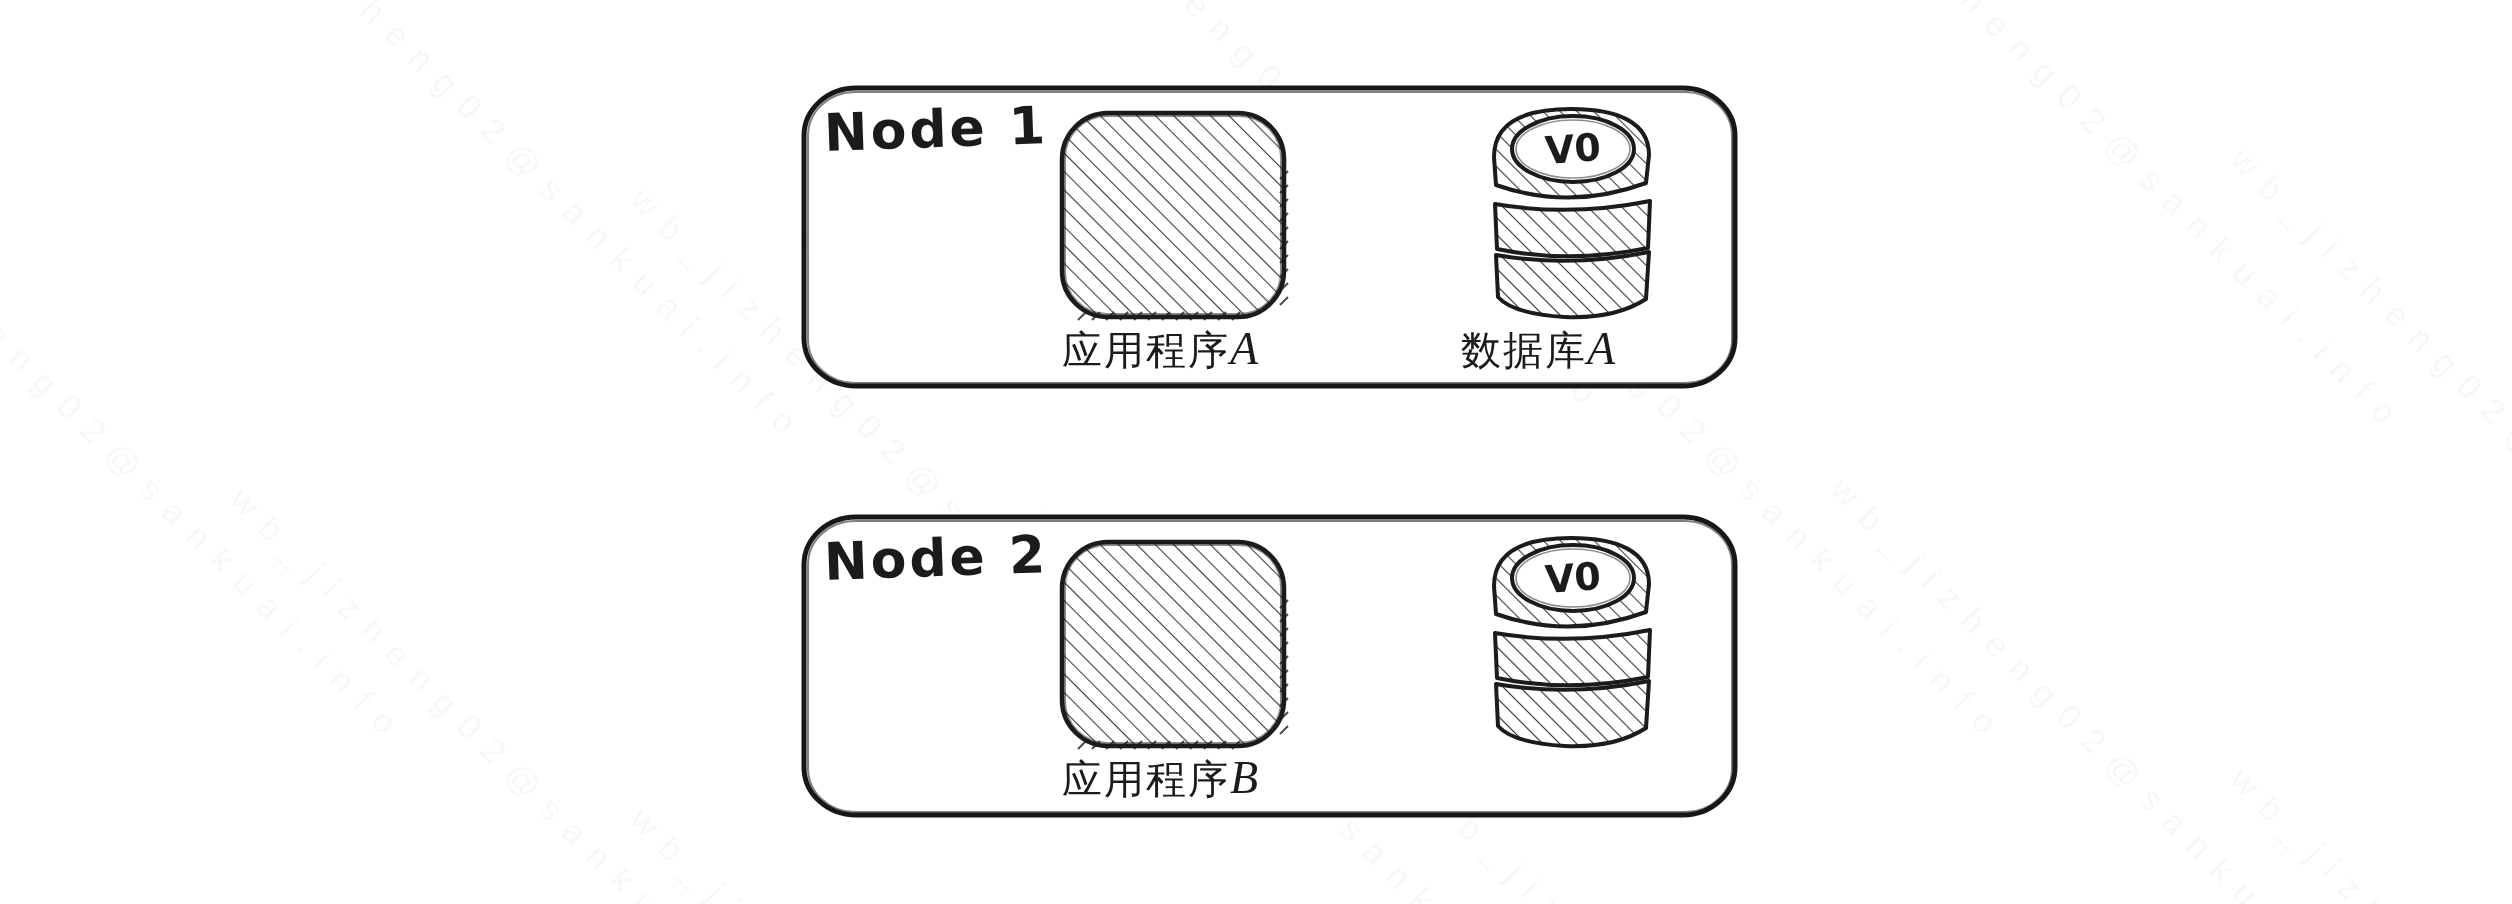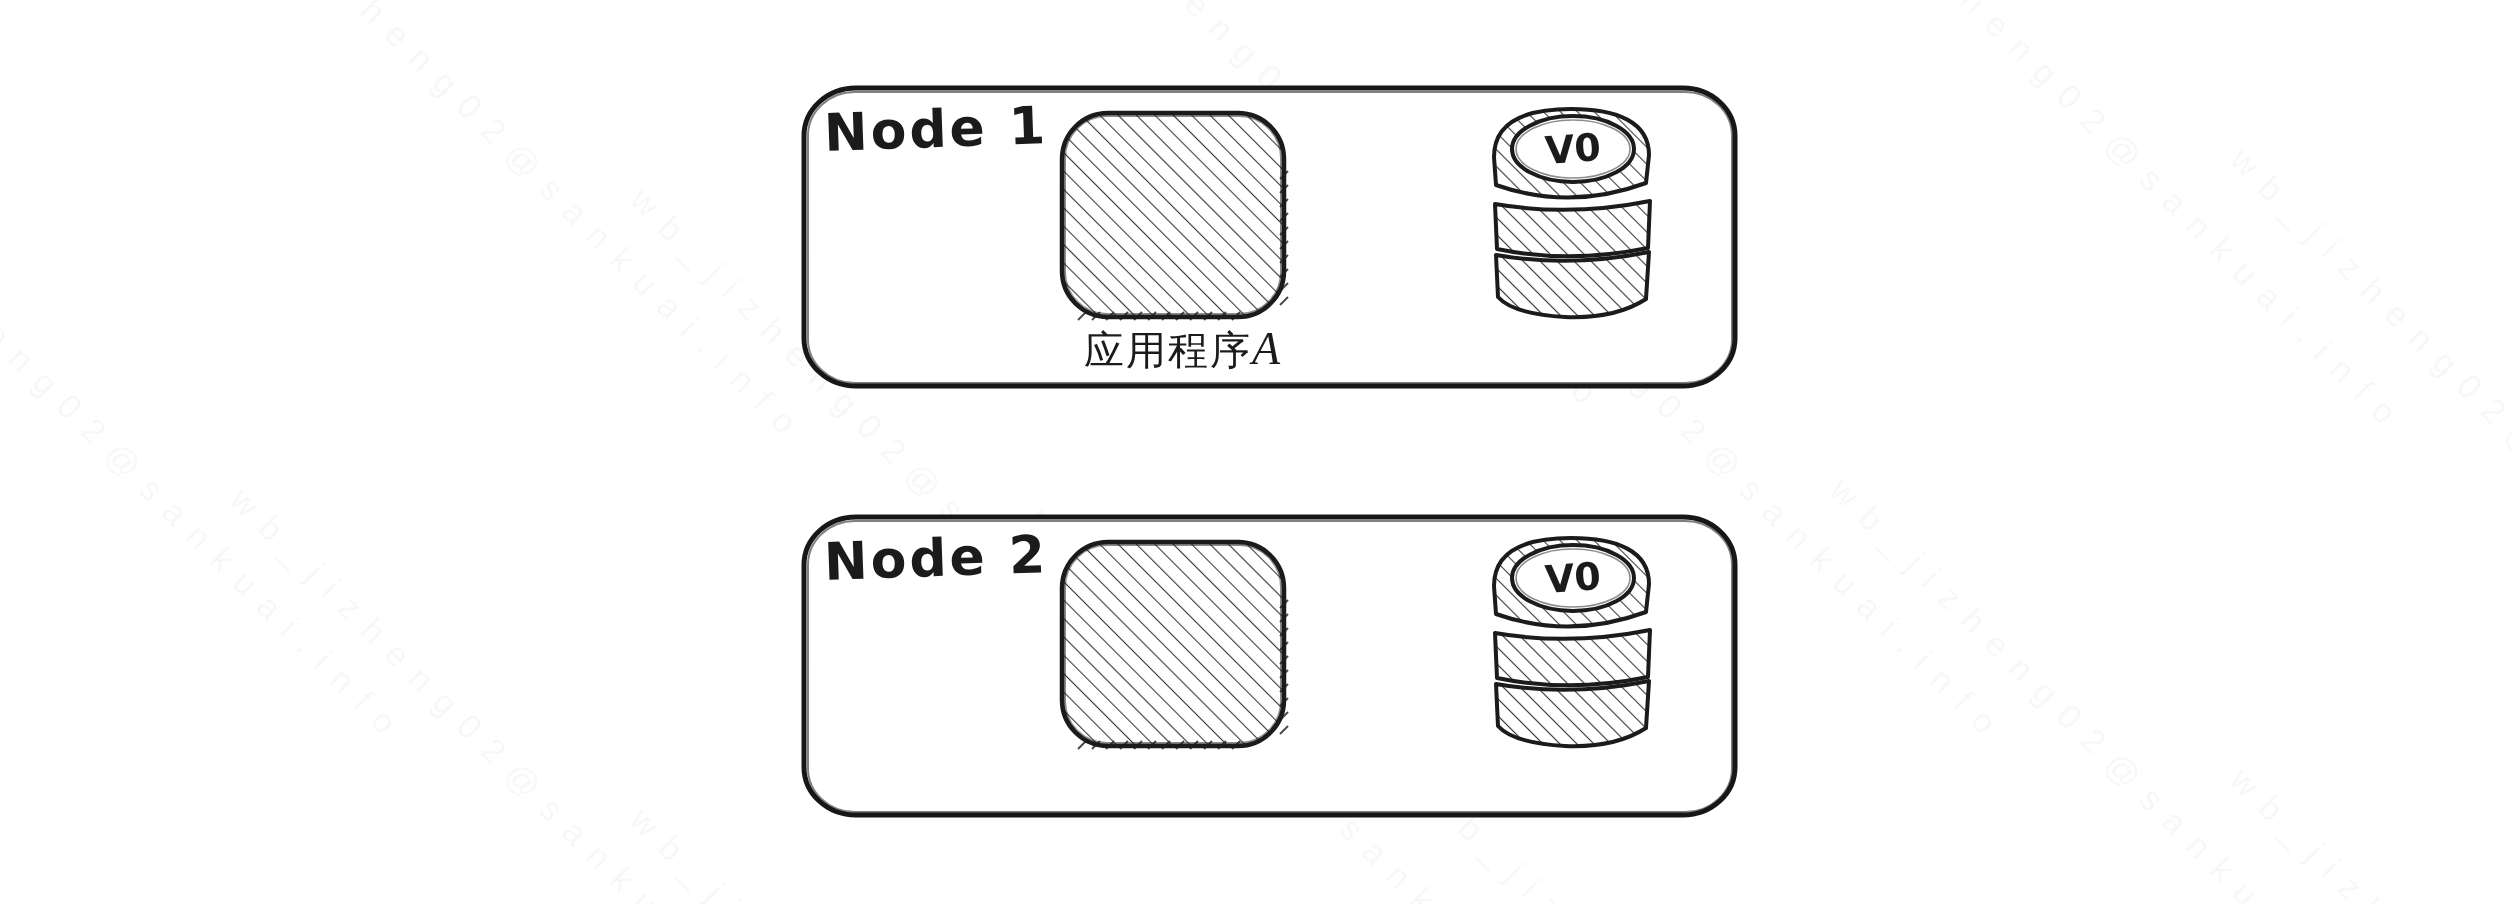--- a/index.html
+++ b/index.html
@@ -33,21 +33,21 @@
     position:absolute; left:24px; top:16px;
     font-size:52px; font-weight:700;
     transform:rotate(-2deg);
     letter-spacing:3px;
     font-family:"DejaVu Sans","Liberation Sans",sans-serif;
   }
 
   .icon { position:absolute; }
   .icon-label {
     position:absolute; top:243px; height:50px;
-    width:220px; text-align:right;
+    width:220px; text-align:left;
     font-size:40px; line-height:46px;
     letter-spacing:2px;
     white-space:nowrap;
   }
   .icon-label .suffix {
     font-family:"Liberation Serif","DejaVu Serif",serif;
     font-style:italic; font-size:46px;
   }
   .app-label { left:262px; }
   .db-label  { left:661px; }
@@ -134,20 +134,23 @@
       <path d="M11,150 Q85,163 164,147 L161,194 Q130,214 80,212 Q28,209 13,192 Z" fill="url(#hatch-d1)" stroke="#1b1b1b" stroke-width="4" stroke-linejoin="round"></path>
 
       <path d="M10,99 Q85,112 165,96 L163,143 Q85,159 12,144 Z" fill="url(#hatch-d1)" stroke="#1b1b1b" stroke-width="4" stroke-linejoin="round"></path>
 
       <path d="M9,52 C9,17 40,4 86,4 C132,4 164,17 164,50 L161,78 Q85,106 11,80 Z" fill="url(#hatch-d1)" stroke="#1b1b1b" stroke-width="4" stroke-linejoin="round"></path>
 
       <ellipse cx="88" cy="44" rx="61" ry="33" fill="#ffffff" stroke="#1b1b1b" stroke-width="4"></ellipse>
       <ellipse cx="88" cy="44" rx="57" ry="29" fill="none" stroke="#1b1b1b" stroke-width="1.6" opacity="0.5"></ellipse>
       <text class="db-version-text" x="88" y="57" text-anchor="middle" font-size="38" fill="#1b1b1b" transform="rotate(-4 88 44)">V0</text>
     </svg>
+    <div class="icon-label db-label">
+      <span>数据库</span><span class="suffix">A</span>
+    </div>
   </div>
 
   <div class="node-card" style="left:800px; top:512px">
     <svg class="node-border" viewBox="0 0 940 310" preserveAspectRatio="none">
       <rect x="4" y="5" width="931" height="299" rx="52" ry="48" fill="#ffffff" stroke="#171717" stroke-width="5"></rect>
       <rect x="8" y="9" width="924" height="292" rx="47" ry="44" fill="none" stroke="#171717" stroke-width="2" opacity="0.55"></rect>
     </svg>
 
     <div class="node-title">Node 2</div>
 
@@ -177,20 +180,23 @@
         <line x1="234" y1="120" x2="226" y2="128"></line>
           <line x1="234" y1="134" x2="226" y2="142"></line>
         <line x1="234" y1="148" x2="226" y2="156"></line>
           <line x1="234" y1="162" x2="226" y2="170"></line>
         <line x1="234" y1="176" x2="226" y2="184"></line>
           <line x1="234" y1="190" x2="226" y2="198"></line>
       </g>
       <rect x="8" y="6" width="222" height="204" rx="46" fill="url(#hatch-a2)" stroke="#1b1b1b" stroke-width="4.5"></rect>
       <rect x="11" y="9" width="216" height="198" rx="42" fill="none" stroke="#1b1b1b" stroke-width="2" opacity="0.5"></rect>
     </svg>
+    <div class="icon-label app-label">
+      <span>应用程序</span><span class="suffix">B</span>
+    </div>
 
     <svg class="icon" style="left:685px; top:22px" width="175" height="220" viewBox="0 0 175 220">
       <defs>
         <pattern id="hatch-d2" width="12" height="12" patternUnits="userSpaceOnUse" patternTransform="rotate(-45)">
           <line x1="0" y1="0" x2="0" y2="12" stroke="#3a3a3a" stroke-width="2.2"></line>
         </pattern>
       </defs>
       <path d="M11,150 Q85,163 164,147 L161,194 Q130,214 80,212 Q28,209 13,192 Z" fill="url(#hatch-d2)" stroke="#1b1b1b" stroke-width="4" stroke-linejoin="round"></path>
       <path d="M10,99 Q85,112 165,96 L163,143 Q85,159 12,144 Z" fill="url(#hatch-d2)" stroke="#1b1b1b" stroke-width="4" stroke-linejoin="round"></path>
       <path d="M9,52 C9,17 40,4 86,4 C132,4 164,17 164,50 L161,78 Q85,106 11,80 Z" fill="url(#hatch-d2)" stroke="#1b1b1b" stroke-width="4" stroke-linejoin="round"></path>

